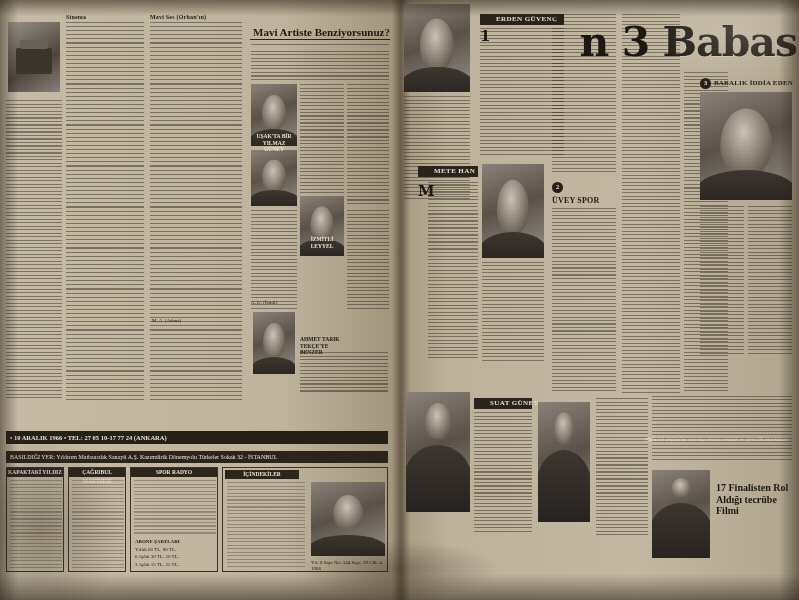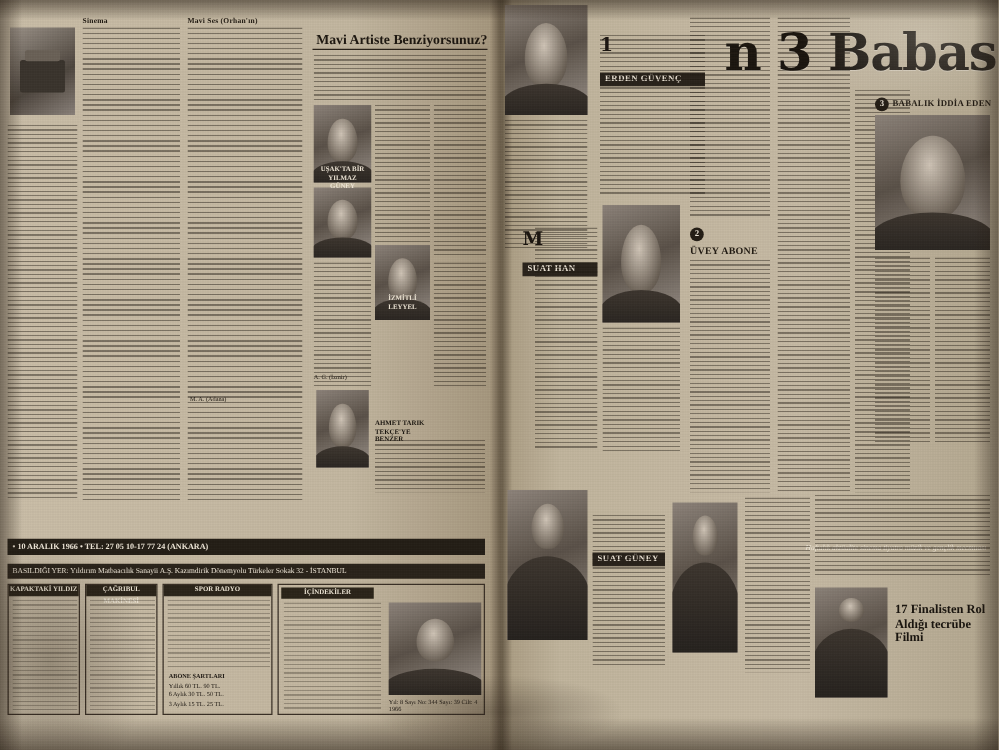--- a/index.html
+++ b/index.html
@@ -37,21 +37,21 @@
   .photo{position:absolute;background:#6d6257;overflow:hidden;border:0;}
   .photo.bw{background:linear-gradient(160deg,#8c8279 0%,#5a5148 45%,#9a9189 100%);}
   .photo .face{position:absolute;left:50%;top:46%;width:52%;height:58%;transform:translate(-50%,-50%);
       border-radius:50% 50% 45% 45%/55% 55% 45% 45%;background:radial-gradient(ellipse at 45% 35%,#cfc4b6,#6e6459 70%,#4a423a);}
   .photo .shoulders{position:absolute;left:50%;bottom:-12%;width:110%;height:40%;transform:translateX(-50%);
       border-radius:50% 50% 0 0;background:linear-gradient(180deg,#3d362f,#24201c);}
   .cap{position:absolute;font-size:5px;color:#1d1711;line-height:1.25;}
   .rule{position:absolute;background:#2a2219;}
 
   .boxhdr{position:absolute;background:#2a231b;color:#e8e0d2;font-size:7px;font-weight:bold;
-      letter-spacing:.4px;padding:2px 4px;box-sizing:border-box;white-space:nowrap;margin-top:44px;}
+      letter-spacing:.4px;padding:2px 16px;box-sizing:border-box;white-space:nowrap;}
   .circnum{position:absolute;width:11px;height:11px;border-radius:50%;background:#241d15;color:#ece4d6;
       font-size:7px;font-weight:bold;text-align:center;line-height:11px;}
 
   #masthead{position:absolute;right:2px;top:18px;font-family:"DejaVu Serif",serif;font-weight:bold;
       font-size:41px;color:#1a150f;letter-spacing:-1px;text-shadow:0 1px 0 rgba(255,255,255,.25);white-space:nowrap;}
   #hangi-title{position:absolute;left:253px;top:26px;font-size:11px;font-weight:bold;color:#1d1710;
       font-family:"Liberation Serif",serif;white-space:nowrap;}
   .smallcap{position:absolute;font-size:5.5px;font-weight:bold;color:#1b1610;line-height:1.2;text-align:center;}
 
   
@@ -207,35 +207,35 @@
   <div class="boxhdr" style="left:480px;top:14px;width:84px;height:11px;line-height:7px;">ERDEN GÜVENÇ</div>
   <div class="col" style="left:480px;top:28px;width:84px;height:128px;">
     <div class="lines tight"></div>
   </div>
   <div class="dropcap" style="left:480px;top:27px;">1</div>
 
   <div class="col" style="left:404px;top:96px;width:66px;height:104px;">
     <div class="lines tight"></div>
   </div>
 
-  <div class="boxhdr" style="left:418px;top:166px;width:60px;height:11px;line-height:7px;">SUAT HAN</div>
+  <div class="boxhdr" style="left:418px;top:166px;width:60px;height:11px;line-height:7px;">METE HAN</div>
   <div class="photo bw" style="left:482px;top:164px;width:62px;height:94px;">
     <div class="face"></div>
       <div class="shoulders"></div>
   </div>
   <div class="dropcap" style="left:418px;top:182px;">M</div>
   <div class="col" style="left:428px;top:182px;width:50px;height:178px;">
     <div class="lines tight"></div>
   </div>
   <div class="col" style="left:482px;top:262px;width:62px;height:100px;">
     <div class="lines tight"></div>
   </div>
 
   <div class="circnum" style="left:552px;top:182px;">2</div>
-  <div class="hdr" style="left:552px;top:196px;font-size:8px;">ÜVEY ABONE</div>
+  <div class="hdr" style="left:552px;top:196px;font-size:8px;">ÜVEY SPOR</div>
   <div class="col" style="left:552px;top:208px;width:64px;height:186px;">
     <div class="lines tight"></div>
   </div>
 
   <div class="col" style="left:552px;top:14px;width:64px;height:160px;">
     <div class="lines tight"></div>
   </div>
   <div class="col" style="left:622px;top:14px;width:58px;height:380px;">
     <div class="lines tight"></div>
   </div>

